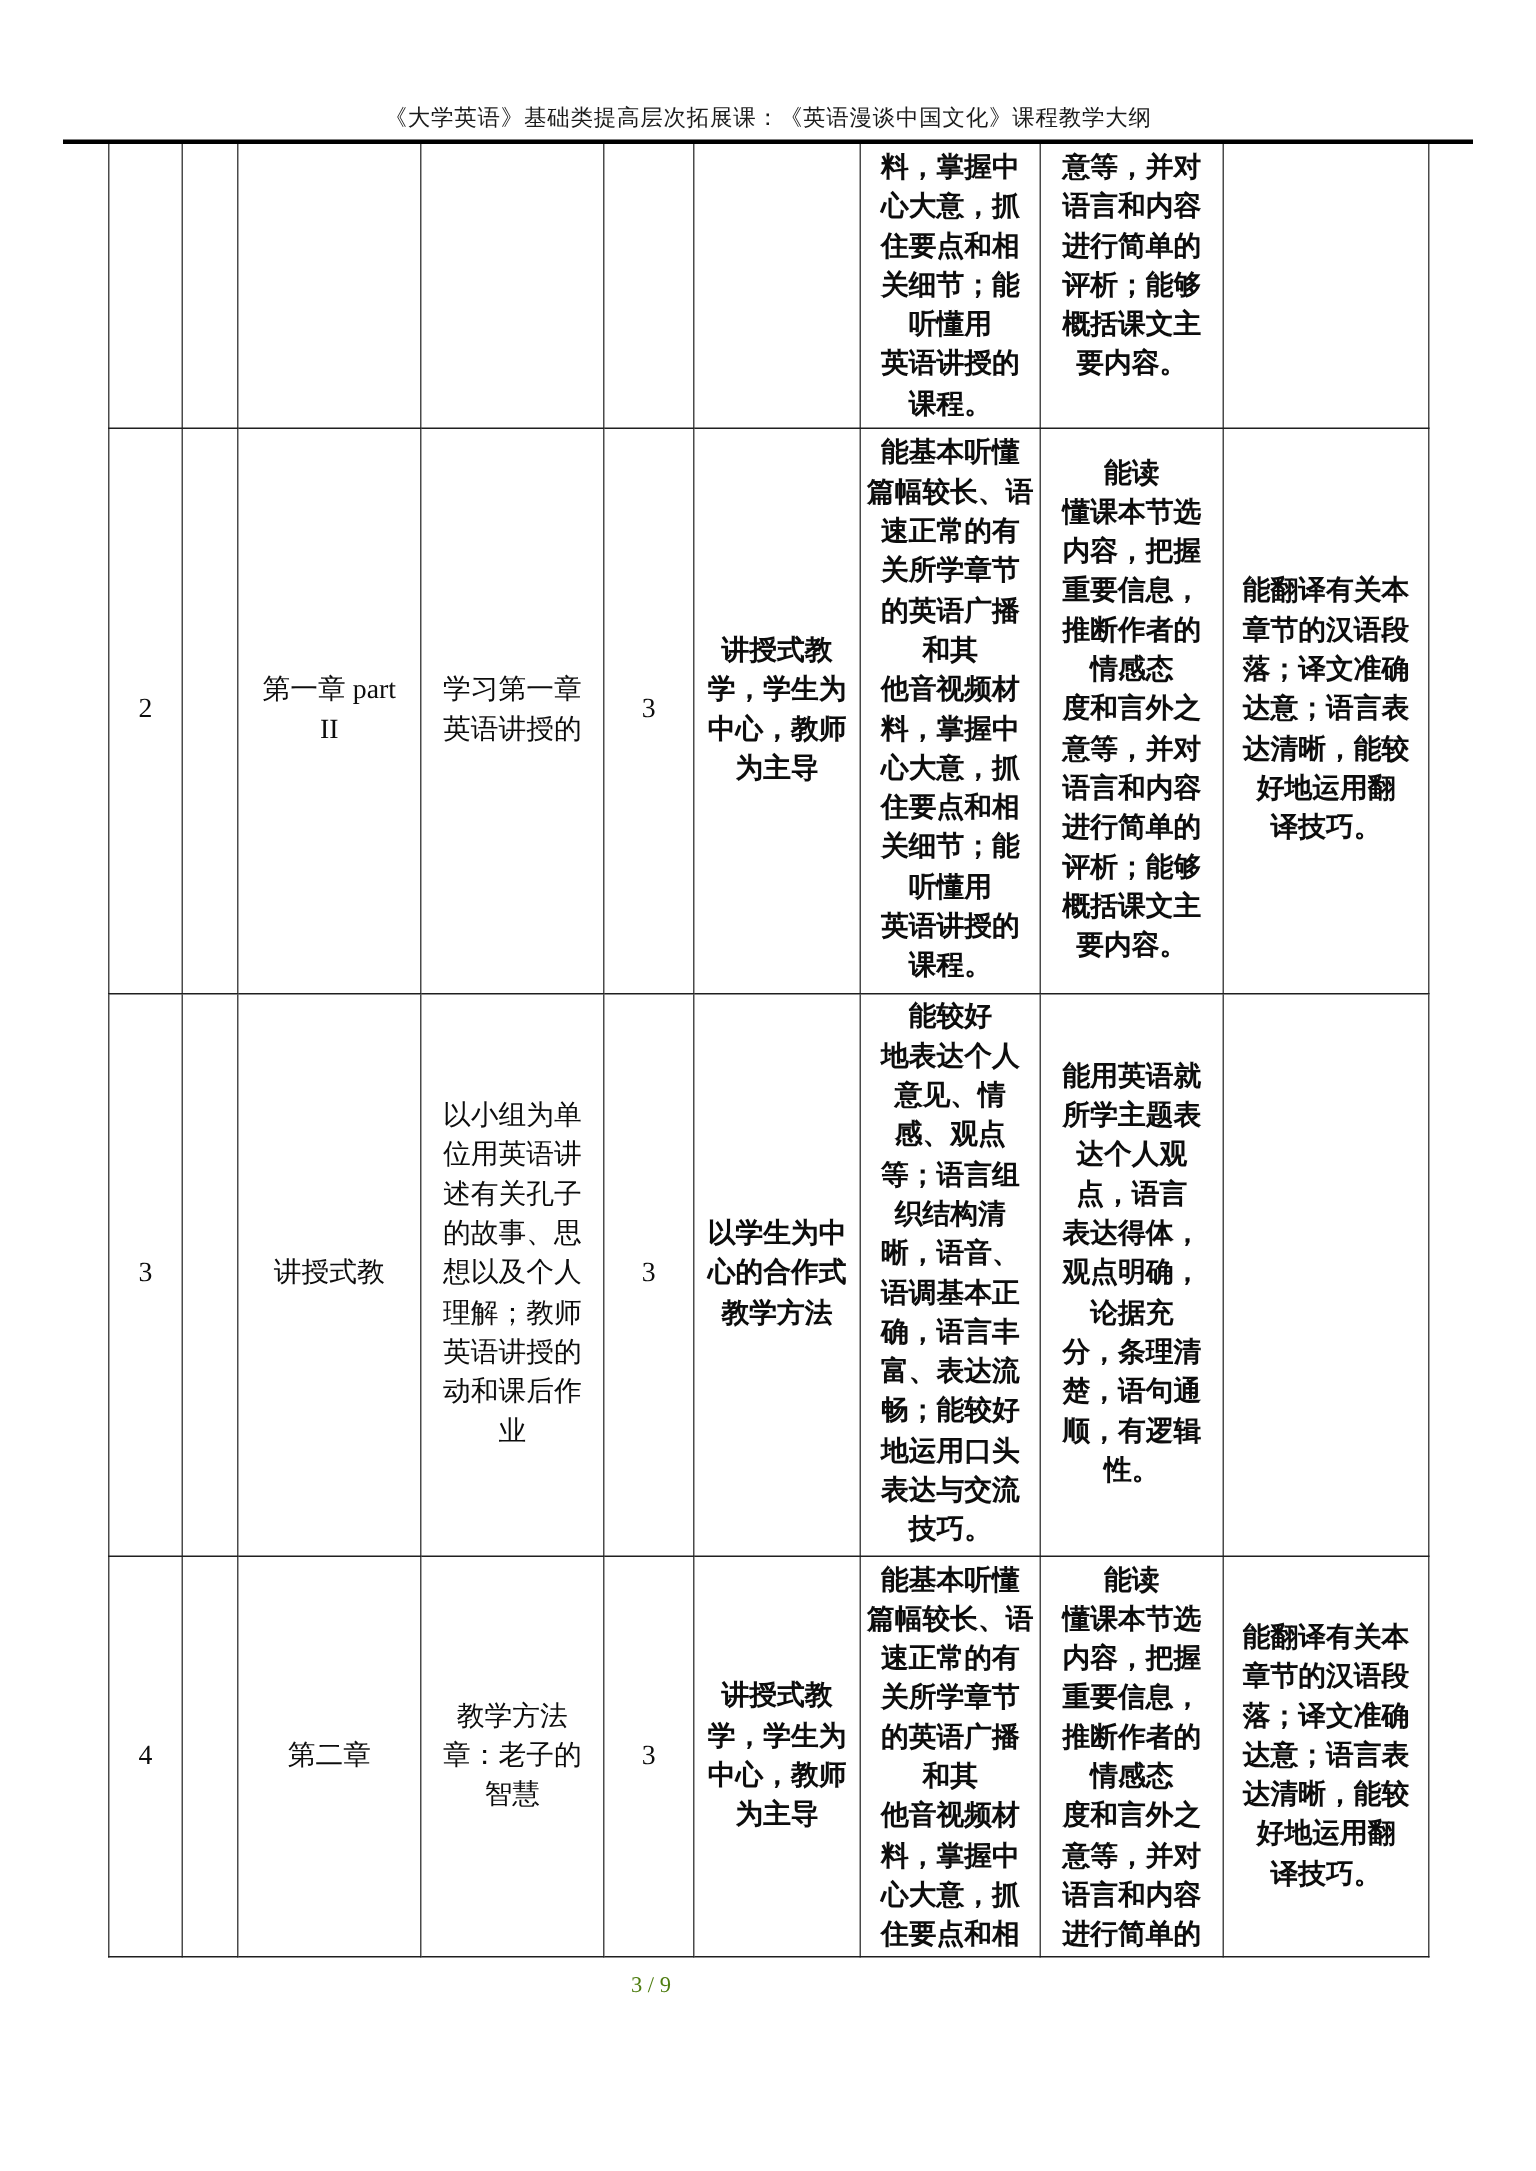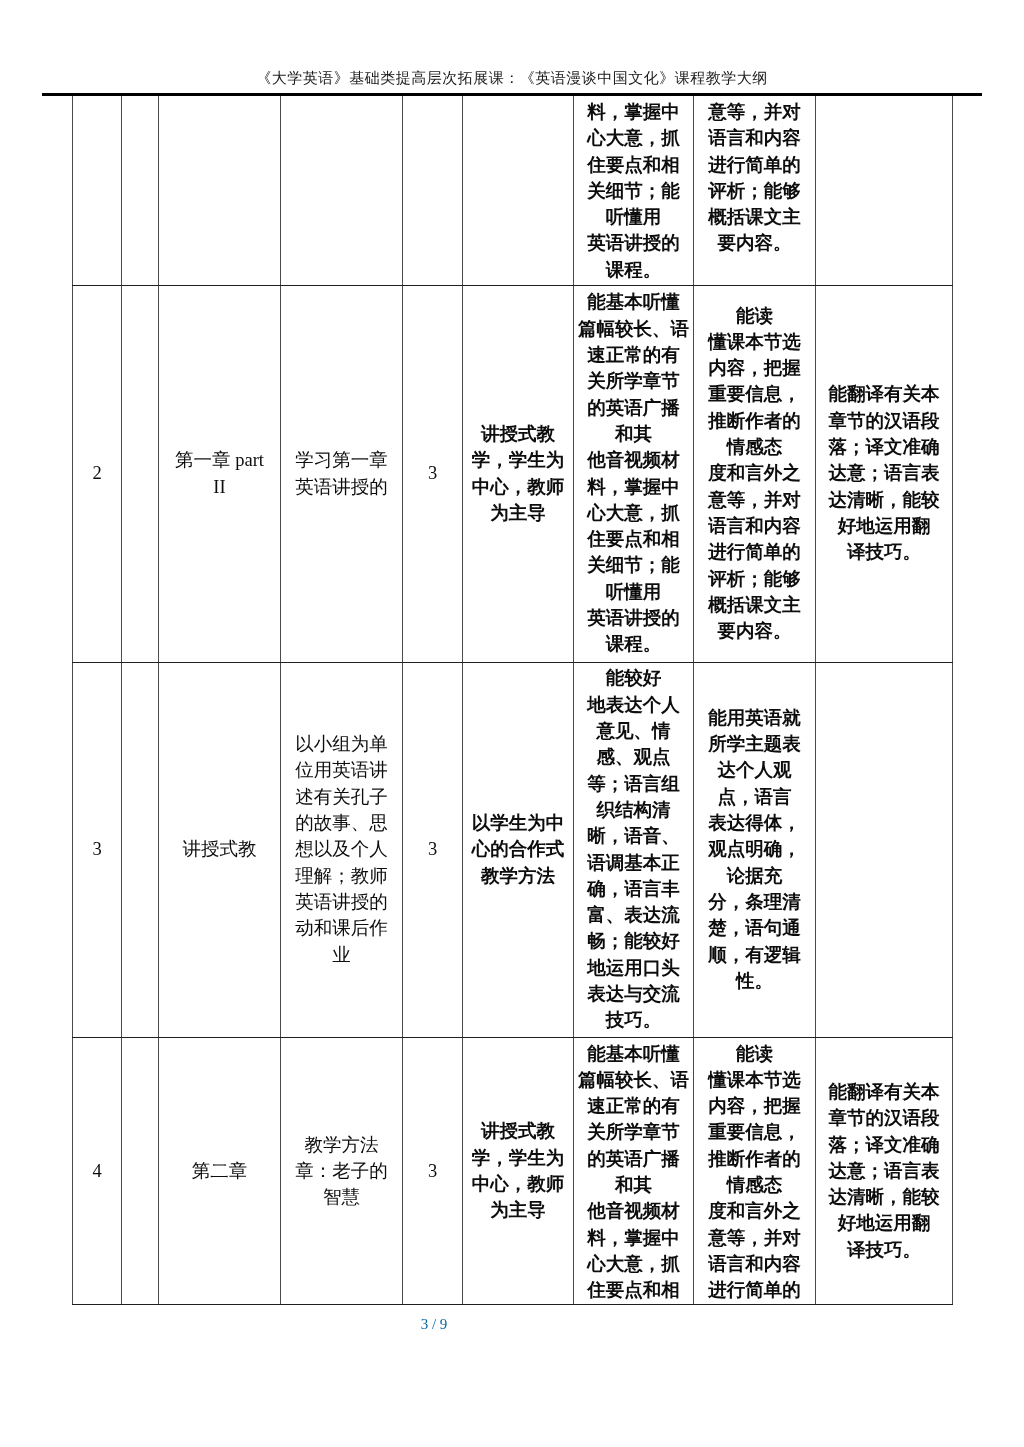--- a/index.html
+++ b/index.html
@@ -42,21 +42,21 @@
   table.syllabus tr:first-child td { border-top: none; }
   table.syllabus td.objective { font-weight: bold; }
   table.syllabus td.top { vertical-align: top; padding-top: 3px; }
   tr.r0 td { height: 189px; }
   tr.r1 td { height: 377px; }
   tr.r2 td { height: 375px; margin-top: 36px; }
   tr.r3 td { height: 267px; }
 
   .footer-page {
     position: absolute; top: 1316px; left: 0; width: 868px;
-    text-align: center; font-size: 15px; color: #0369a1;
+    text-align: center; font-size: 15px; color: #4d7c0f;
   }
 </style>
 </head>
 <body>
 
 <div class="page">
 
   <div class="header-title">《大学英语》基础类提高层次拓展课：《英语漫谈中国文化》课程教学大纲</div>
   <div class="header-rule"></div>
 

